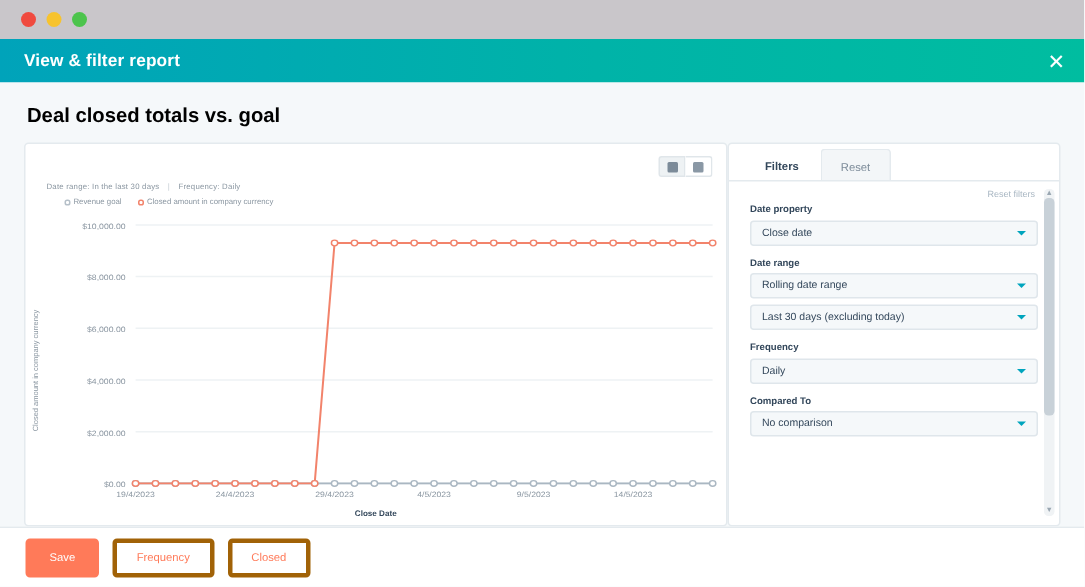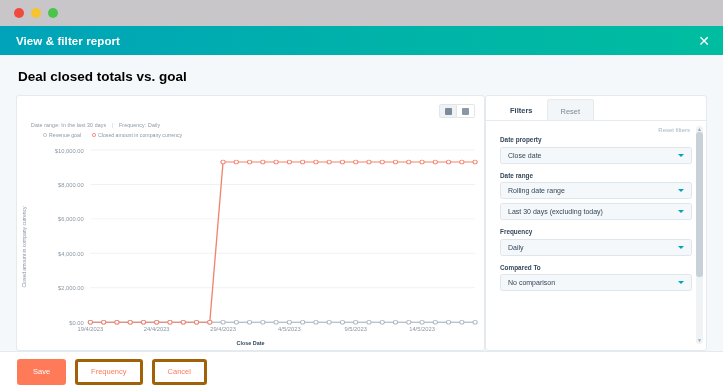--- a/index.html
+++ b/index.html
@@ -438,17 +438,17 @@
           <div class="scroll-thumb"></div>
           <span class="scroll-arrow down">▼</span>
         </div>
 
       </div>
     </div>
 
     <div class="footer">
       <div class="btn primary">Save</div>
       <div class="btn">Frequency</div>
-      <div class="btn">Cancel</div>
+      <div class="btn">Closed</div>
     </div>
 
   </div>
 </div>
 
 </body></html>

